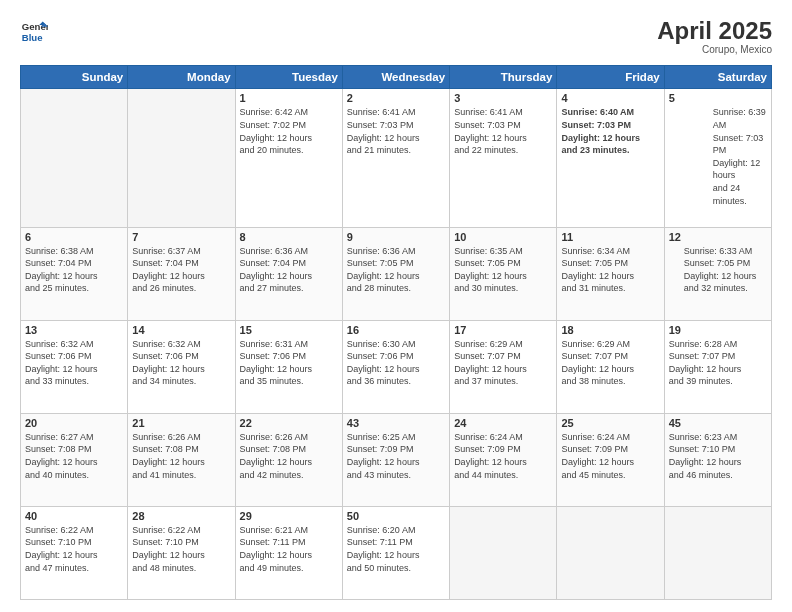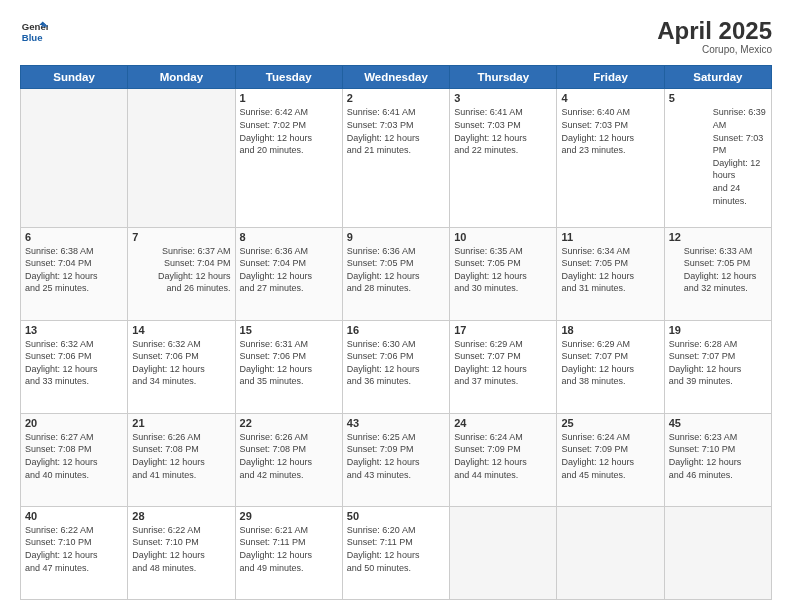--- a/index.html
+++ b/index.html
@@ -51,21 +51,21 @@
       border-collapse: collapse;
       width: 100%;
       table-layout: fixed;
     }
     .calendar th {
       background-color: #2e6db4;
       color: #fff;
       font-size: 11.5px;
       font-weight: bold;
       padding: 5px 4px;
-      text-align: center;
+      text-align: right;
       border: 1px solid #2060a0;
     }
     .calendar td {
       vertical-align: top;
       border: 1px solid #ccc;
       padding: 3px 4px;
       font-size: 9.5px;
       color: #333;
       height: 82px;
       background: #fff;
@@ -139,21 +139,21 @@
           </td>
           <td>
             <span class="day-num">3</span>
             <div class="day-info" style="white-space: pre-line;">Sunrise: 6:41 AM
 Sunset: 7:03 PM
 Daylight: 12 hours
 and 22 minutes.</div>
           </td>
           <td>
             <span class="day-num">4</span>
-            <div class="day-info" style="white-space: pre-line;">Sunrise: 6:40 AM
+            <div class="day-info" style="white-space: pre-line; font-weight: bold;">Sunrise: 6:40 AM
 Sunset: 7:03 PM
 Daylight: 12 hours
 and 23 minutes.</div>
           </td>
           <td>
             <span class="day-num">5</span>
             <div class="day-info" style="white-space: pre-line; margin-left: 44px;">Sunrise: 6:39 AM
 Sunset: 7:03 PM
 Daylight: 12 hours
 and 24 minutes.</div>
@@ -162,21 +162,21 @@
         <tr>
           <td>
             <span class="day-num">6</span>
             <div class="day-info" style="white-space: pre-line;">Sunrise: 6:38 AM
 Sunset: 7:04 PM
 Daylight: 12 hours
 and 25 minutes.</div>
           </td>
           <td>
             <span class="day-num">7</span>
-            <div class="day-info" style="white-space: pre-line; text-align: right;">Sunrise: 6:37 AM
+            <div class="day-info" style="white-space: pre-line;">Sunrise: 6:37 AM
 Sunset: 7:04 PM
 Daylight: 12 hours
 and 26 minutes.</div>
           </td>
           <td>
             <span class="day-num">8</span>
             <div class="day-info" style="white-space: pre-line;">Sunrise: 6:36 AM
 Sunset: 7:04 PM
 Daylight: 12 hours
 and 27 minutes.</div>

